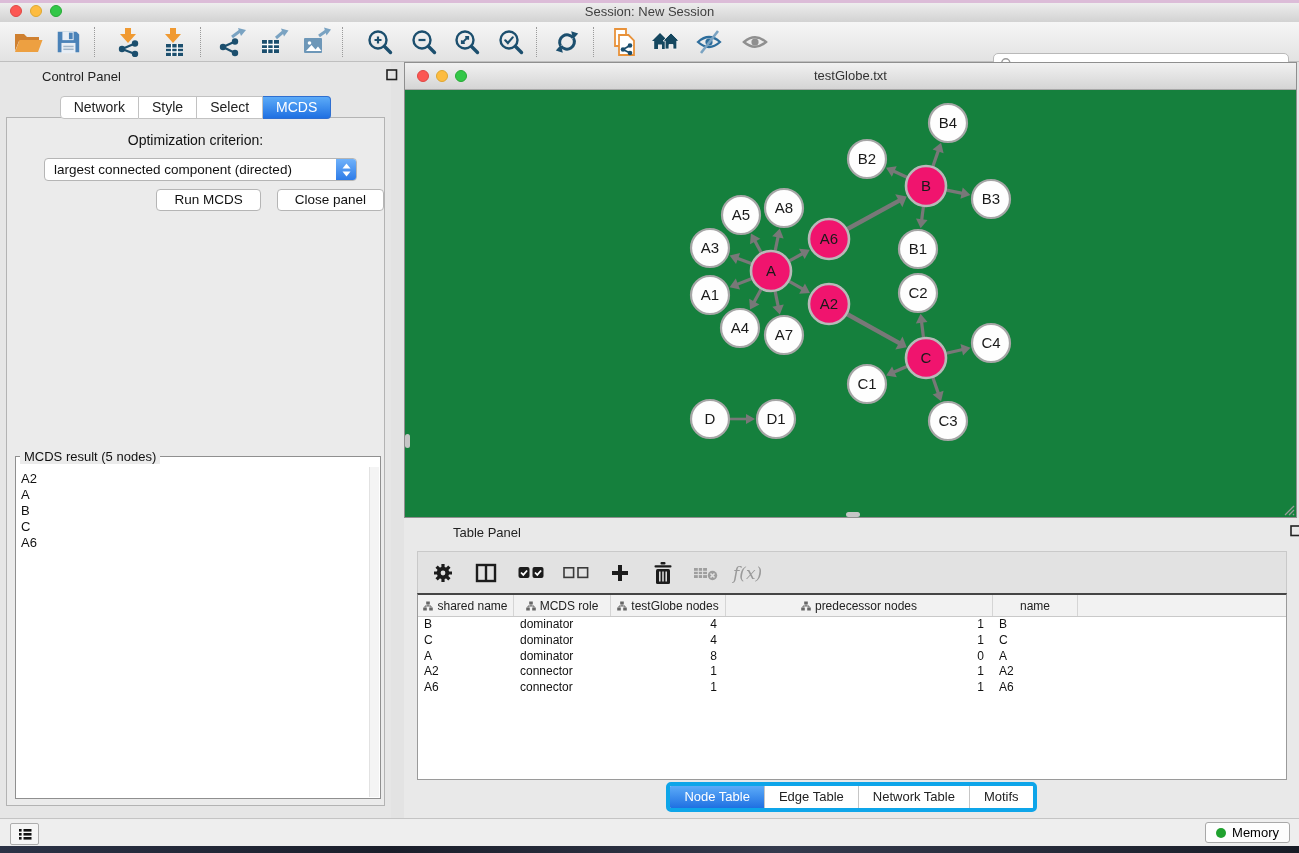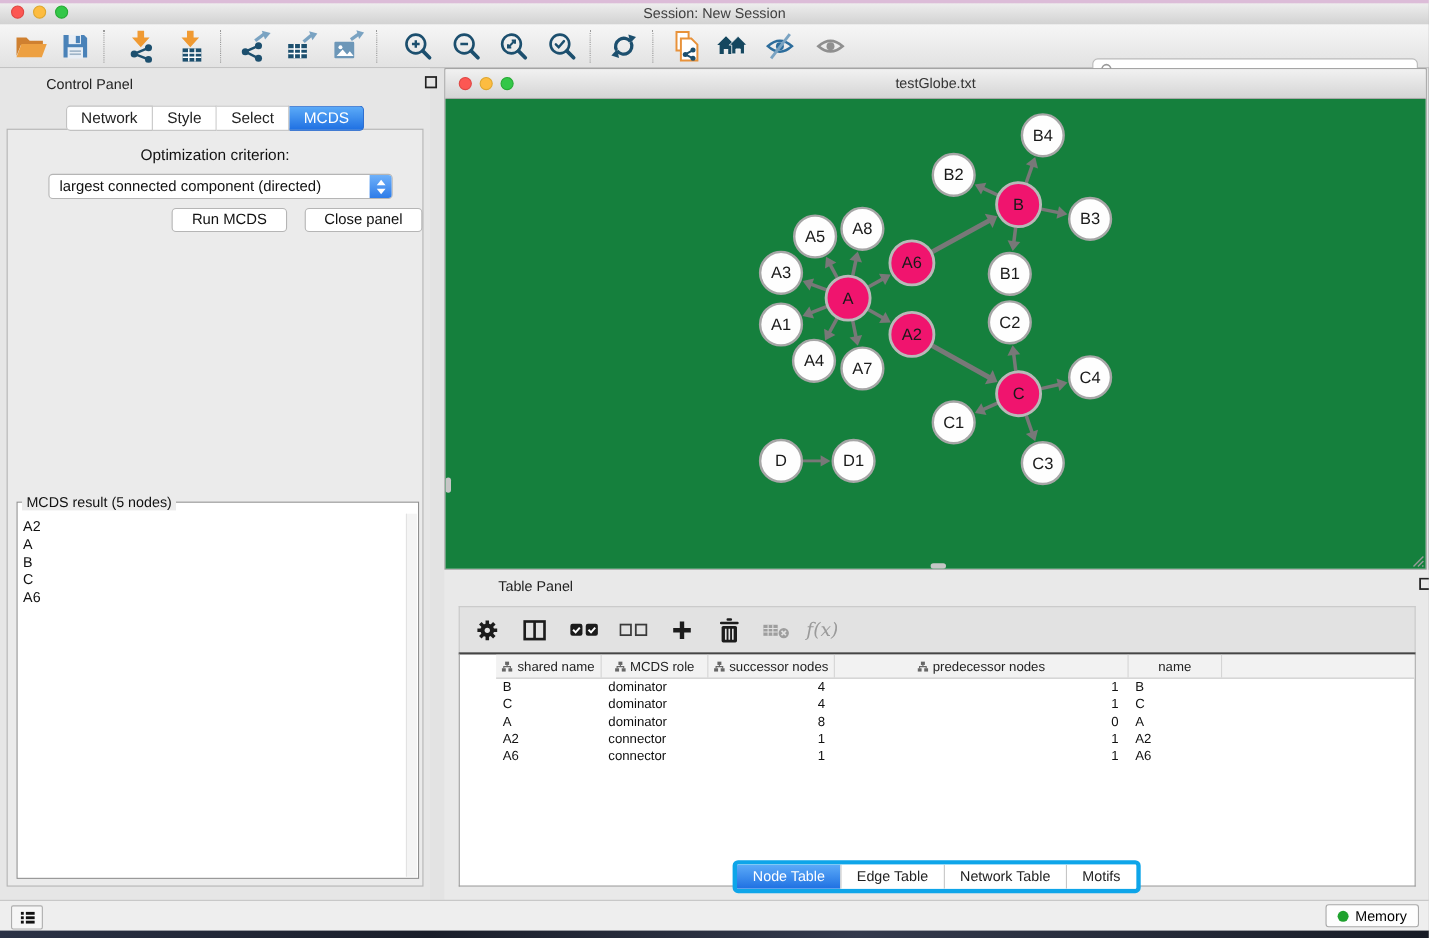--- a/index.html
+++ b/index.html
@@ -47,21 +47,21 @@
   .net-title{position:absolute;left:0;top:0;width:100%;text-align:center;font-size:13px;color:#333;line-height:25px;}
   .net-lights{position:absolute;left:12px;top:7px;display:flex;gap:7px;}
   .netcanvas{position:relative;width:100%;height:427px;background:#15803d;overflow:hidden;}
   .grip{position:absolute;right:1px;bottom:1px;}
   .sb-left{position:absolute;left:0;top:344px;width:5px;height:14px;background:#c6c6c6;border-radius:3px;}
   .sb-bottom{position:absolute;left:441px;bottom:0;width:14px;height:5px;background:#c6c6c6;border-radius:3px;}
   
   .tablepanel{position:absolute;left:404px;top:518px;width:895px;height:300px;background:#e9e9e9;}
   .tp-toolbar{position:absolute;left:13px;right:12px;top:33px;height:42px;background:#e2e2e2;border:1px solid #c9c9c9;border-bottom:none;display:flex;align-items:center;gap:15px;padding-left:14px;box-sizing:border-box;}
   .fx{font-family:"DejaVu Serif",serif;font-style:italic;font-size:17px;color:#9a9a9a;}
-  .tp-table{position:absolute;left:13px;right:12px;top:75px;height:213px;background:#fff;border:1px solid #9a9a9a;border-top:2px solid #454545;box-sizing:border-box;overflow:hidden;padding-left:33px;}
+  .tp-table{position:absolute;left:13px;right:12px;top:75px;height:187px;background:#fff;border:1px solid #9a9a9a;border-top:2px solid #454545;box-sizing:border-box;overflow:hidden;}
   .thead{display:flex;background:#f2f2f2;border-bottom:1px solid #c9c9c9;height:21px;}
   .th{display:inline-flex;align-items:center;justify-content:center;gap:4px;height:21px;border-right:1px solid #d5d5d5;font-size:12px;color:#222;box-sizing:border-box;flex:0 0 auto;}
   .th.filler{border-right:none;flex:1;}
   .tr{display:flex;height:15.8px;}
   .td{font-size:12px;line-height:15.8px;color:#111;box-sizing:border-box;flex:0 0 auto;white-space:nowrap;overflow:hidden;}
   .tp-tabs{position:absolute;left:0;bottom:6px;width:100%;display:flex;justify-content:center;}
   .seg{display:flex;border:4px solid #0ea5e9;border-radius:5px;overflow:hidden;background:#fff;}
   .seg-tab{height:22px;line-height:22px;padding:0 14px;font-size:13px;color:#222;border-left:1px solid #c6c6c6;background:#fff;}
   .seg-tab:first-child{border-left:none;}
   .seg-tab.active{background:linear-gradient(#5cabf8,#1f70e2);color:#fff;}
@@ -527,21 +527,21 @@
             </svg>
             <span>MCDS role</span>
           </div>
           <div class="th" style="width: 115px;">
             <svg width="10" height="10" viewBox="0 0 10 10">
               <rect x="3.2" y="0.5" width="3.6" height="3" fill="#666"></rect>
               <rect x="0.2" y="6.5" width="3.6" height="3" fill="#666"></rect>
               <rect x="6.2" y="6.5" width="3.6" height="3" fill="#666"></rect>
               <path d="M5 3.5 V5 M2 6.5 V5 h6 v1.5" stroke="#666" fill="none"></path>
             </svg>
-            <span>successor nodes</span>
+            <span>testGlobe nodes</span>
           </div>
           <div class="th" style="width: 267px;">
             <svg width="10" height="10" viewBox="0 0 10 10">
               <rect x="3.2" y="0.5" width="3.6" height="3" fill="#666"></rect>
               <rect x="0.2" y="6.5" width="3.6" height="3" fill="#666"></rect>
               <rect x="6.2" y="6.5" width="3.6" height="3" fill="#666"></rect>
               <path d="M5 3.5 V5 M2 6.5 V5 h6 v1.5" stroke="#666" fill="none"></path>
             </svg>
             <span>predecessor nodes</span>
           </div>

